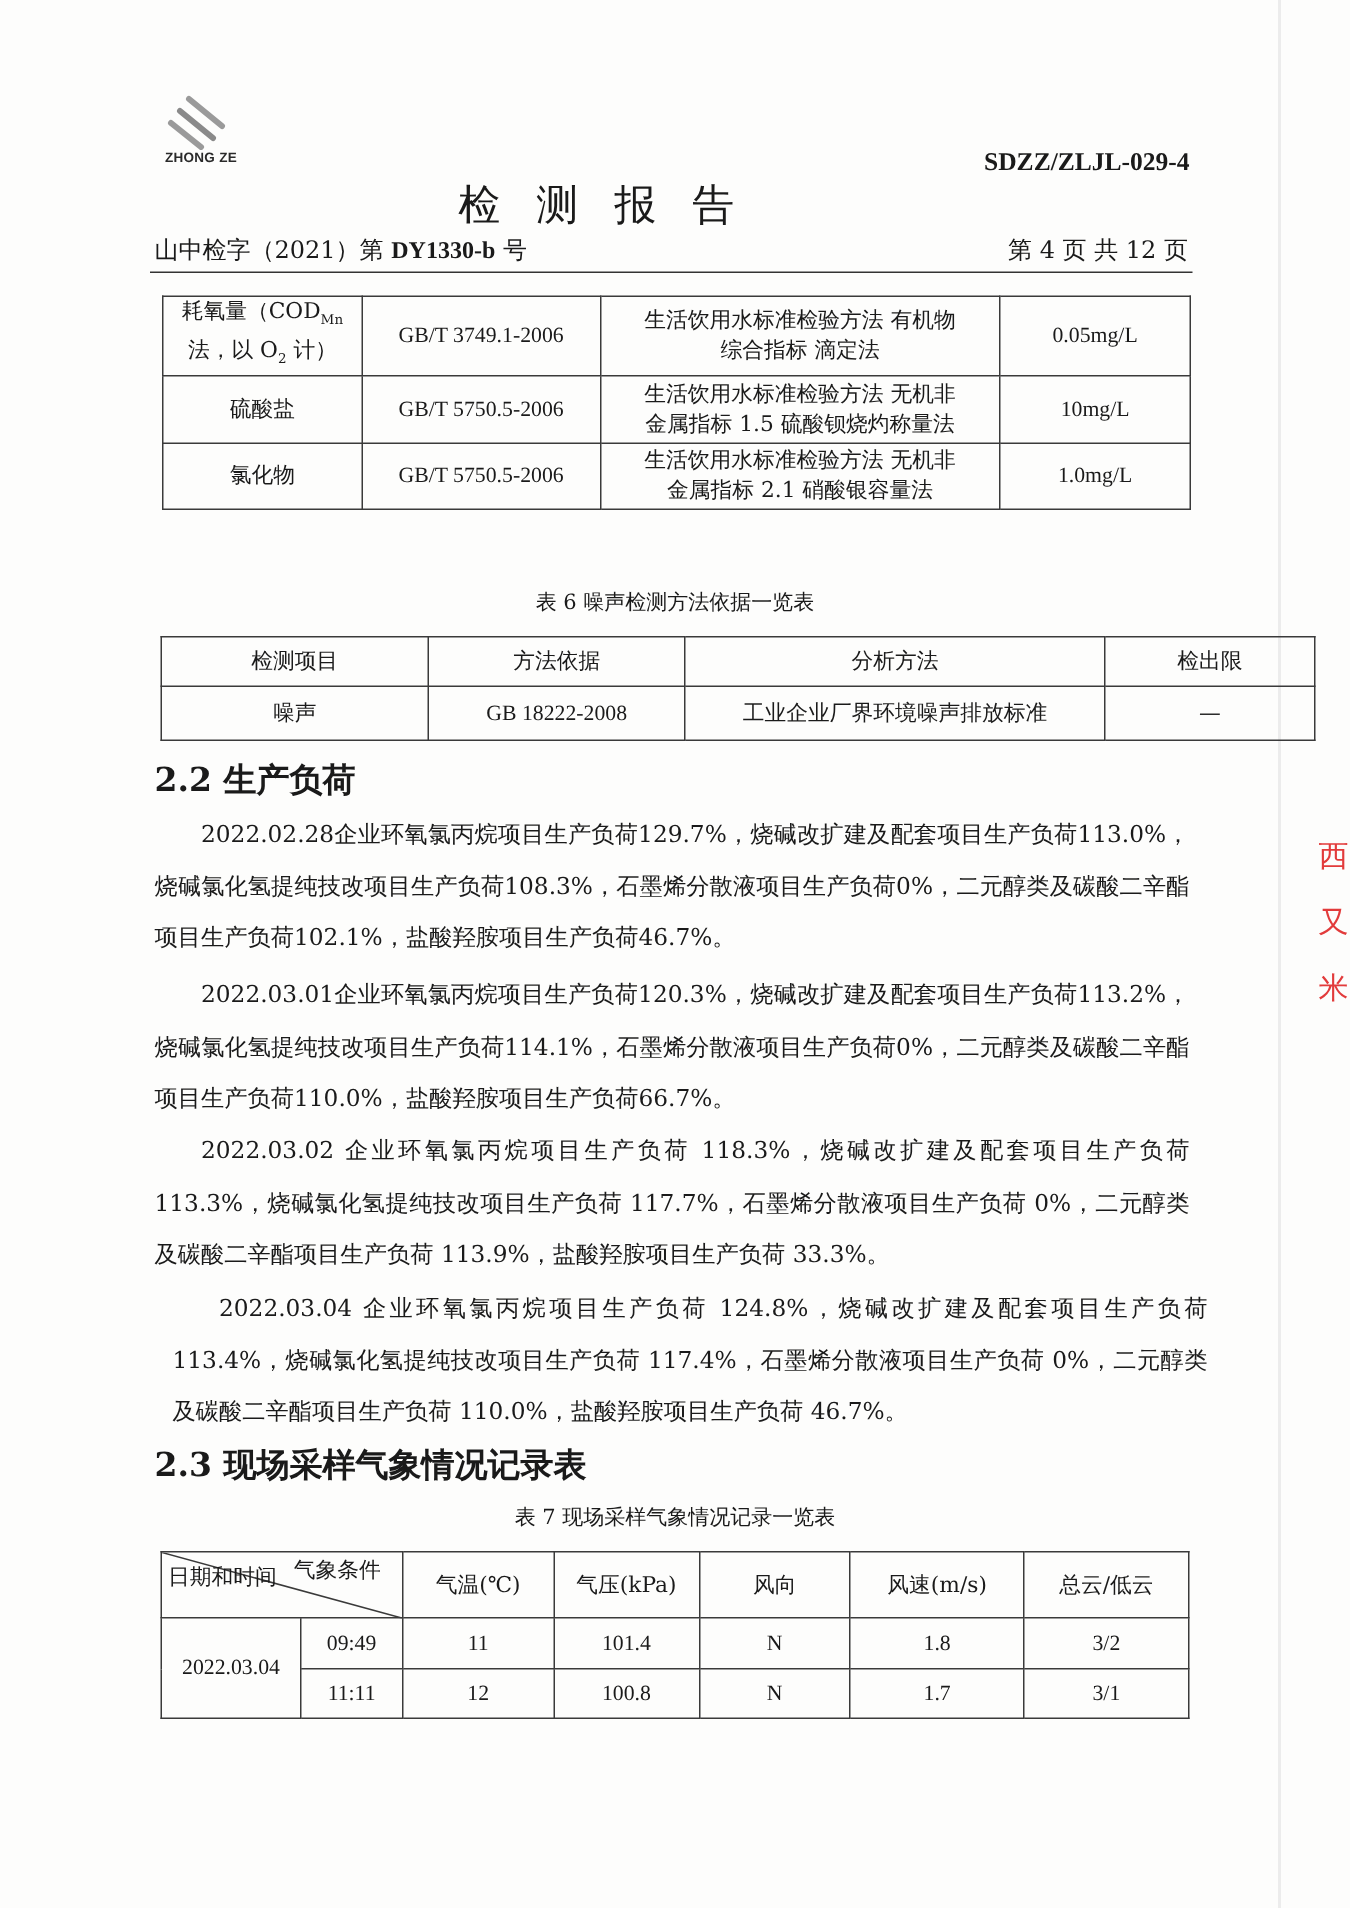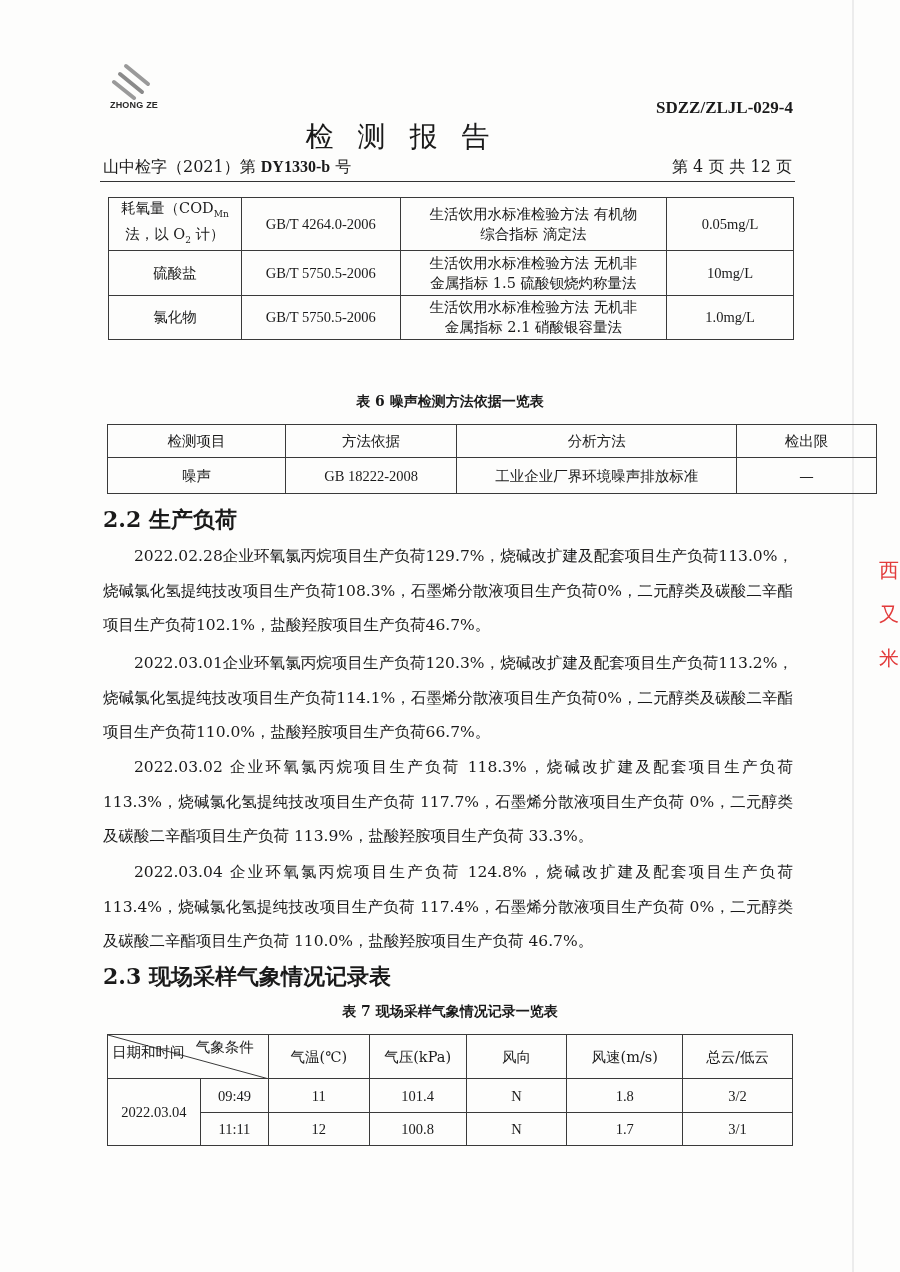--- a/index.html
+++ b/index.html
@@ -14,21 +14,21 @@
   .doc-title { left:0; width:795px; top:118px; text-align:center; font-size:28px; letter-spacing:24px; text-indent:24px; }
   .report-no { left:103px; top:157px; font-size:16px; }
   .report-no b { font-family:"Liberation Serif",serif; }
   .page-info { right:108px; top:157px; font-size:16px; }
   .header-rule { left:100px; top:181px; width:695px; height:0; border-top:1.5px solid #333; }
 
   table.grid { position:absolute; border-collapse:collapse; font-size:14.5px; }
   table.grid td, table.grid th { border:1px solid #3a3a3a; text-align:center; vertical-align:middle; padding:0 4px; font-weight:normal; line-height:20px; }
   .num { font-family:"Liberation Serif",serif; }
 
-  .caption { left:0; width:900px; text-align:center; font-size:14px; font-weight:bold; }
+  .caption { left:0; width:900px; text-align:center; font-size:14px; font-weight:normal; }
   .h2 { left:103px; font-size:22px; font-weight:bold; }
   .para { left:103px; width:690px; font-size:15.5px; line-height:34.5px; text-indent:2em; text-align:justify; }
 
   .seal { right:0; top:548px; width:22px; height:150px; }
   .seal span { display:block; color:#e23b3b; font-size:20px; line-height:44px; text-align:center; }
   .edge-line { right:46px; top:0; width:2px; height:1272px; background:#ececec; }
 </style>
 </head>
 <body>
 
@@ -59,21 +59,21 @@
       <col style="width:159px">
       <col style="width:267px">
       <col style="width:127px">
     </colgroup>
   <tbody>
   <tr style="height:47px">
     <td>
           <div>耗氧量（COD<sub style="font-size:9px">Mn</sub></div>
           <div>法，以 O<sub style="font-size:9px">2</sub> 计）</div>
         </td>
-    <td class="num">GB/T 4264.0-2006</td>
+    <td class="num">GB/T 3749.1-2006</td>
     <td>
           <div>生活饮用水标准检验方法 有机物</div>
           <div>综合指标 滴定法</div>
         </td>
     <td class="num">0.05mg/L</td>
   </tr>
   <tr style="height:45px">
     <td>硫酸盐</td>
     <td class="num">GB/T 5750.5-2006</td>
     <td>
@@ -115,21 +115,21 @@
     <td>工业企业厂界环境噪声排放标准</td>
     <td>—</td>
   </tr>
 </tbody>
   </table>
 
 <div class="abs h2" style="top:505px;">2.2 生产负荷</div>
 <div class="abs para" style="top:539px;">2022.02.28企业环氧氯丙烷项目生产负荷129.7%，烧碱改扩建及配套项目生产负荷113.0%，烧碱氯化氢提纯技改项目生产负荷108.3%，石墨烯分散液项目生产负荷0%，二元醇类及碳酸二辛酯项目生产负荷102.1%，盐酸羟胺项目生产负荷46.7%。</div>
 <div class="abs para" style="top:646px;">2022.03.01企业环氧氯丙烷项目生产负荷120.3%，烧碱改扩建及配套项目生产负荷113.2%，烧碱氯化氢提纯技改项目生产负荷114.1%，石墨烯分散液项目生产负荷0%，二元醇类及碳酸二辛酯项目生产负荷110.0%，盐酸羟胺项目生产负荷66.7%。</div>
 <div class="abs para" style="top:750px;">2022.03.02 企业环氧氯丙烷项目生产负荷 118.3%，烧碱改扩建及配套项目生产负荷 113.3%，烧碱氯化氢提纯技改项目生产负荷 117.7%，石墨烯分散液项目生产负荷 0%，二元醇类及碳酸二辛酯项目生产负荷 113.9%，盐酸羟胺项目生产负荷 33.3%。</div>
-<div class="abs para" style="top:855px;">2022.03.04 企业环氧氯丙烷项目生产负荷 124.8%，烧碱改扩建及配套项目生产负荷 113.4%，烧碱氯化氢提纯技改项目生产负荷 117.4%，石墨烯分散液项目生产负荷 0%，二元醇类及碳酸二辛酯项目生产负荷 110.0%，盐酸羟胺项目生产负荷 46.7%。</div>
+<div class="abs para" style="top:855px;margin-left:12px;">2022.03.04 企业环氧氯丙烷项目生产负荷 124.8%，烧碱改扩建及配套项目生产负荷 113.4%，烧碱氯化氢提纯技改项目生产负荷 117.4%，石墨烯分散液项目生产负荷 0%，二元醇类及碳酸二辛酯项目生产负荷 110.0%，盐酸羟胺项目生产负荷 46.7%。</div>
 
 <div class="abs h2" style="top:962px;">2.3 现场采样气象情况记录表</div>
 <div class="abs caption" style="top:1003px;">表 7   现场采样气象情况记录一览表</div>
 
 <table class="grid" style="left:107px; top:1034px; width:686px;">
   <colgroup>
       <col style="width:93px">
       <col style="width:68px">
       <col style="width:101px">
       <col style="width:97px">

